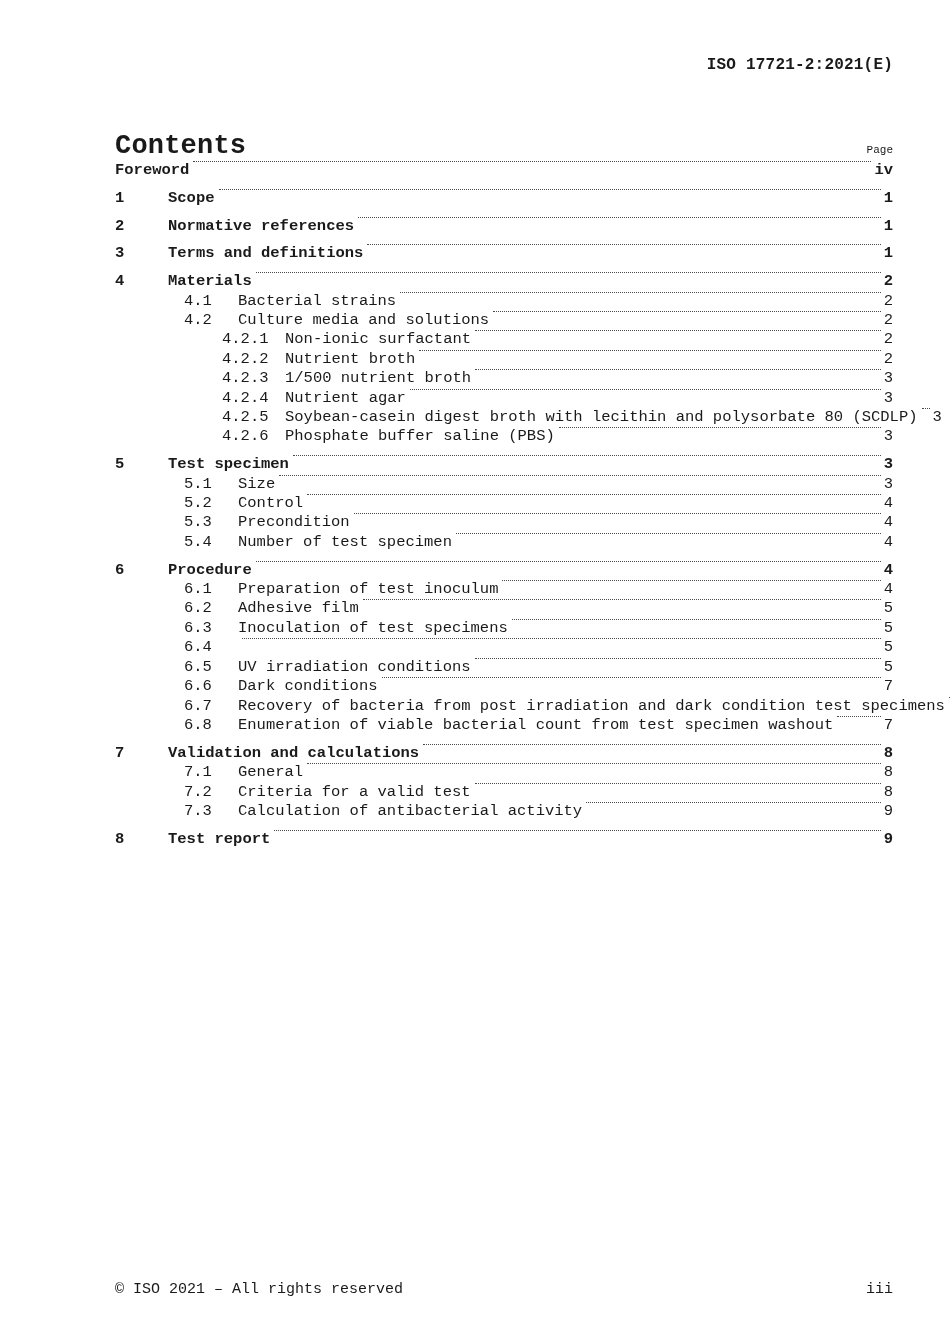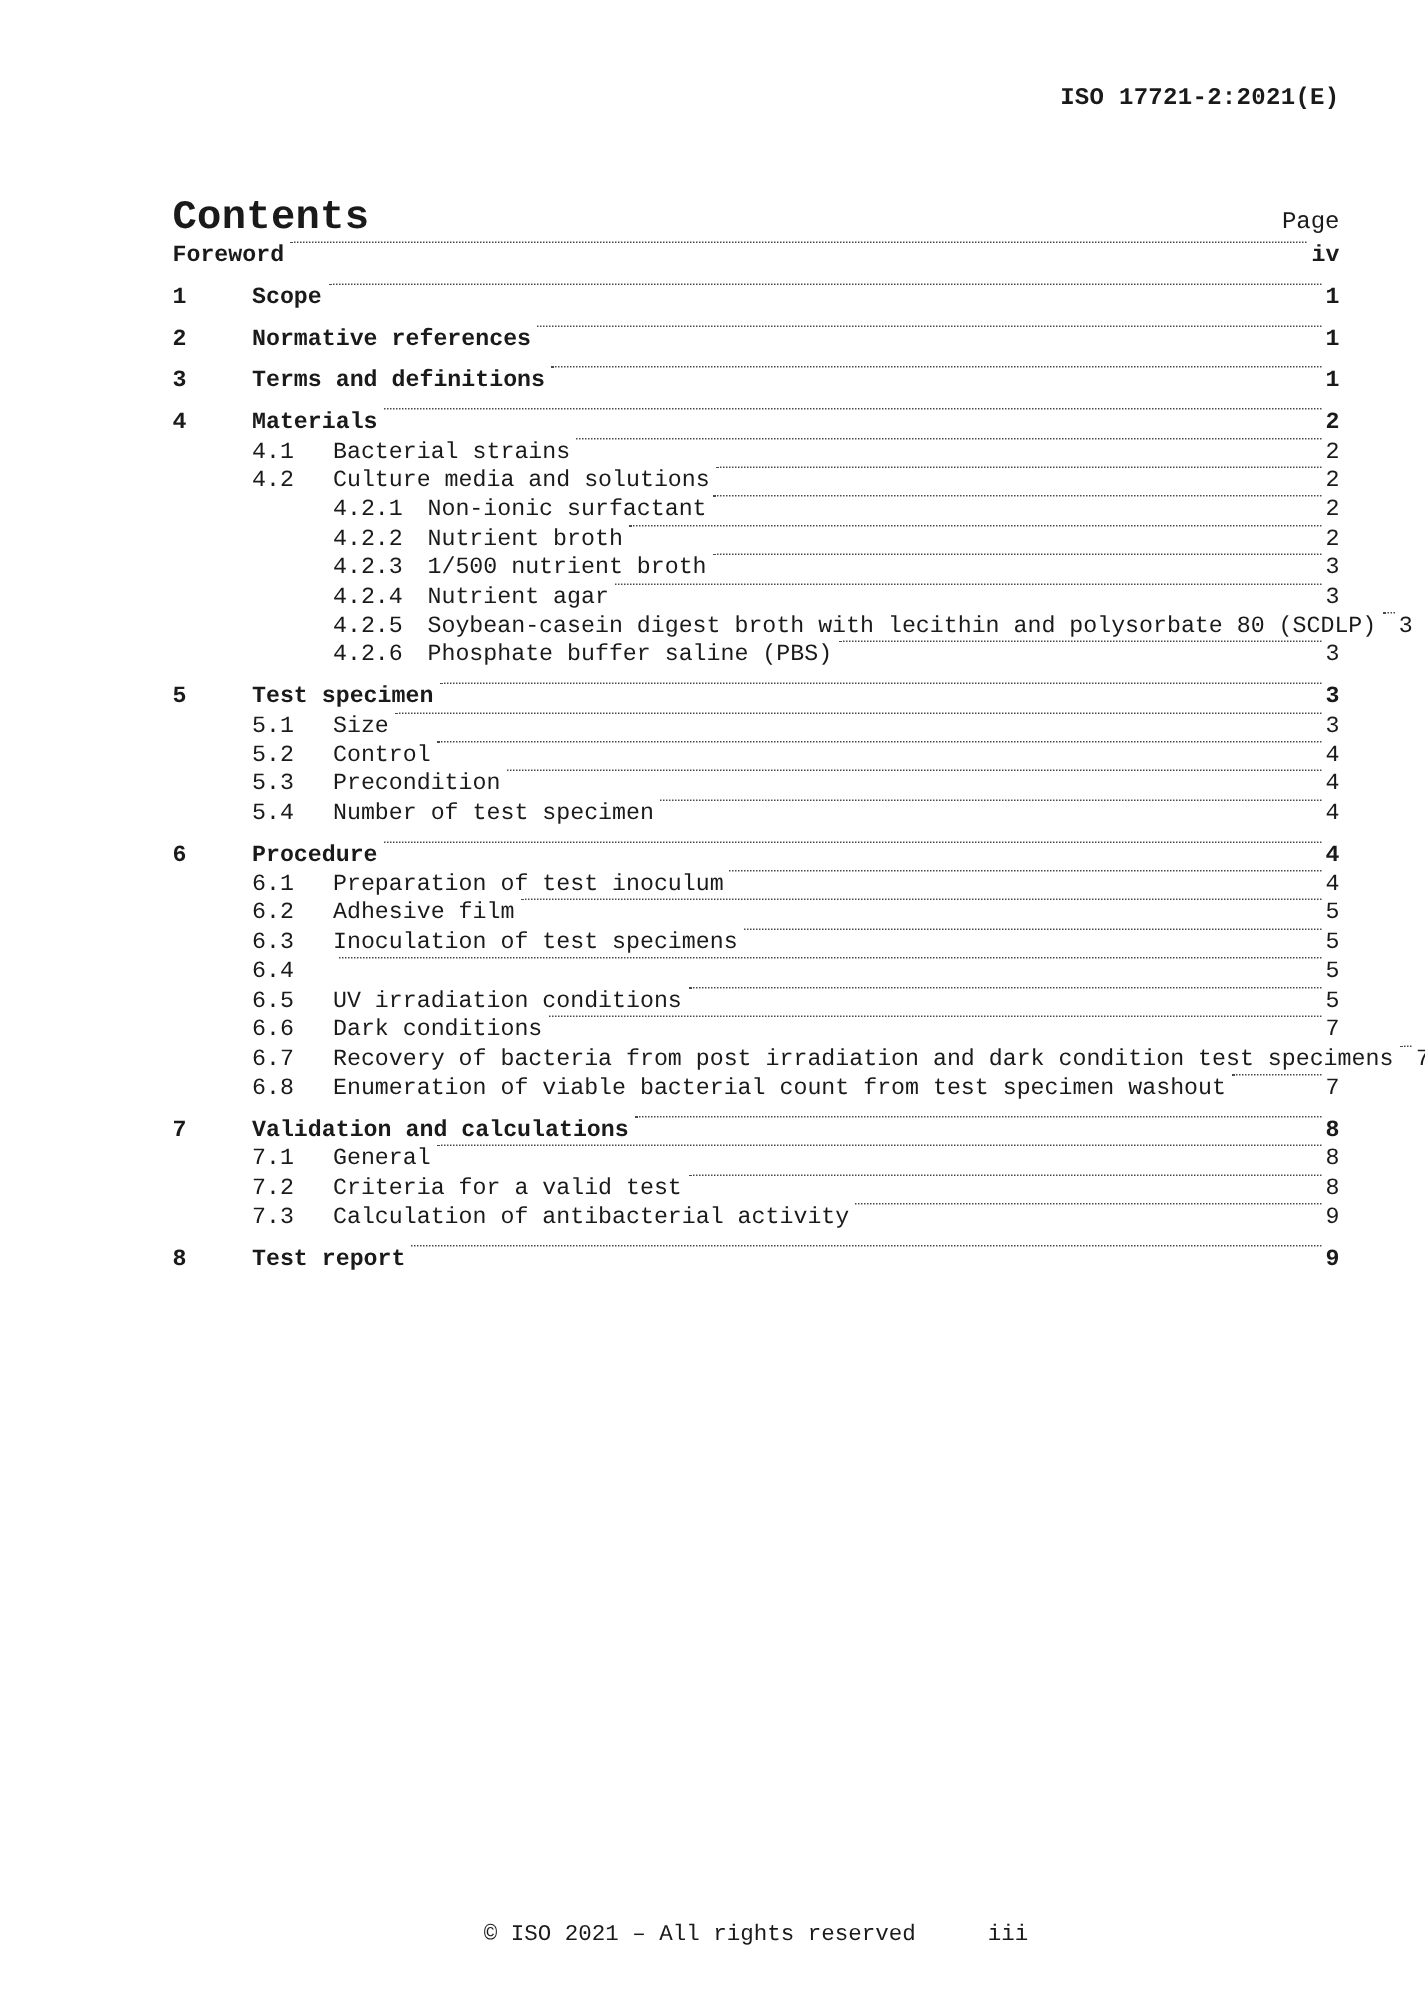--- a/index.html
+++ b/index.html
@@ -30,54 +30,54 @@
   .contents-head {
     display: flex;
     justify-content: space-between;
     align-items: baseline;
   }
   .contents-title {
     font-size: 27px;
     font-weight: bold;
     letter-spacing: 0.2px;
   }
-  .page-label { font-size: 16px; }
+  .page-label { font-size: 11px; }
   .toc { width: 100%; }
   .row {
     display: flex;
     align-items: flex-start;
     font-size: 15.5px;
     line-height: 19.4px;
     white-space: nowrap;
   }
   .row.lvl1 { margin-top: 8.4px; font-weight: bold; }
   .toc .row.lvl1:first-child { margin-top: 0; }
   .row .num { flex: 0 0 auto; }
   .lvl1 .num { width: 53px; }
   .lvl2 { padding-left: 53px; }
-  .lvl2 .num { width: 54px; }
+  .lvl2 .num { width: 54px; margin-left: 16px; }
   .lvl3 { padding-left: 107px; }
   .lvl3 .num { width: 63px; }
   .label { flex: 0 0 auto; }
   .label .em { font-weight: bold; font-style: italic; }
   .leader {
     flex: 1 1 auto;
     min-width: 8px;
     border-bottom: 1.5px dotted #4a4a4a;
     margin-left: 4px;
     margin-right: 3px;
   }
   .pagenum { flex: 0 0 auto; }
   .doc-footer {
     position: absolute;
     left: 115px;
     right: 57px;
     top: 1281px;
     display: flex;
-    justify-content: center;
+    justify-content: space-between;
     align-items: baseline;
     font-size: 15px;
     gap: 48px;
   }
 </style>
 </head>
 <body>
 
 <div class="page">
 

